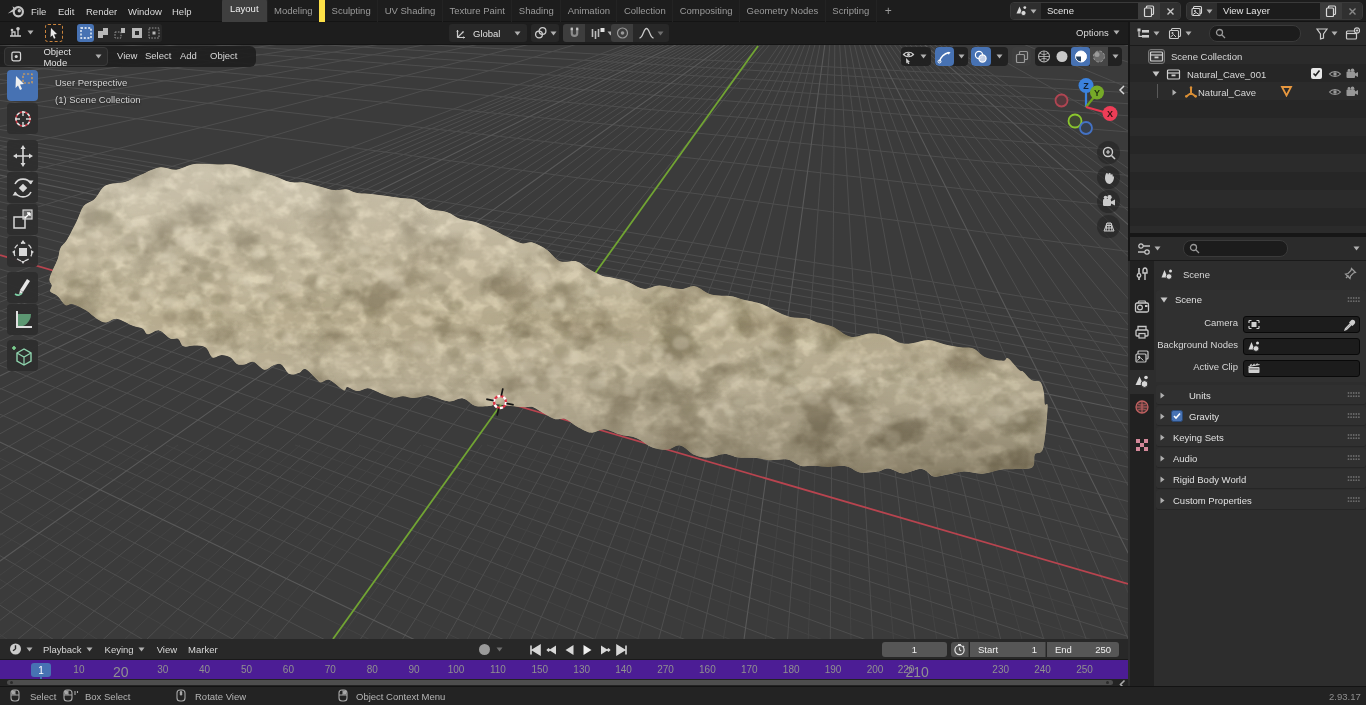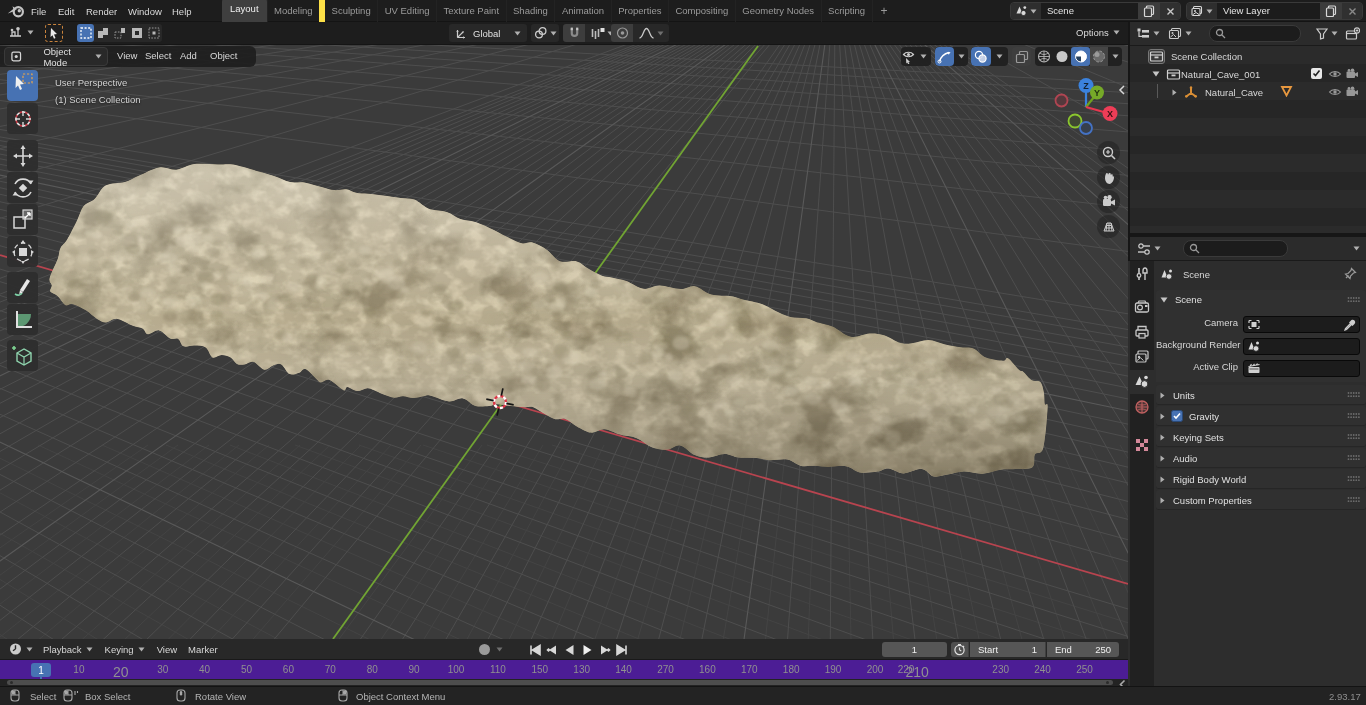--- a/index.html
+++ b/index.html
@@ -17,25 +17,25 @@
       </svg></div>
 <div class="abs txt" style="left:31px;top:6px;color:#dadada">File</div>
 <div class="abs txt" style="left:58px;top:6px;color:#dadada">Edit</div>
 <div class="abs txt" style="left:86px;top:6px;color:#dadada">Render</div>
 <div class="abs txt" style="left:128px;top:6px;color:#dadada">Window</div>
 <div class="abs txt" style="left:172px;top:6px;color:#dadada">Help</div>
 <div class="abs row" style="left:222px;top:0;height:22px">
 <div style="background:#3f3f3f;color:#efefef;padding:5px 8px 22px;border-radius:4px 4px 0 0;height:22px">Layout</div>
 <div style="color:#9b9b9b;padding:5px 6.5px 5px;height:22px;border-left:1px solid #232323">Modeling</div>
 <div style="color:#9b9b9b;padding:5px 6.5px 5px;height:22px;border-left:6px solid #fde047">Sculpting</div>
-<div style="color:#9b9b9b;padding:5px 6.5px 5px;height:22px;border-left:1px solid #232323">UV Editing</div>
+<div style="color:#9b9b9b;padding:5px 6.5px 5px;height:22px;border-left:1px solid #232323">UV Shading</div>
 <div style="color:#9b9b9b;padding:5px 6.5px 5px;height:22px;border-left:1px solid #232323">Texture Paint</div>
 <div style="color:#9b9b9b;padding:5px 6.5px 5px;height:22px;border-left:1px solid #232323">Shading</div>
 <div style="color:#9b9b9b;padding:5px 6.5px 5px;height:22px;border-left:1px solid #232323">Animation</div>
-<div style="color:#9b9b9b;padding:5px 6.5px 5px;height:22px;border-left:1px solid #232323">Properties</div>
+<div style="color:#9b9b9b;padding:5px 6.5px 5px;height:22px;border-left:1px solid #232323">Collection</div>
 <div style="color:#9b9b9b;padding:5px 6.5px 5px;height:22px;border-left:1px solid #232323">Compositing</div>
 <div style="color:#9b9b9b;padding:5px 6.5px 5px;height:22px;border-left:1px solid #232323">Geometry Nodes</div>
 <div style="color:#9b9b9b;padding:5px 6.5px 5px;height:22px;border-left:1px solid #232323">Scripting</div>
 <div style="color:#9b9b9b;padding:4px 8px 5px;border-left:1px solid #232323;font-size:12px">+</div>
 </div>
 <div class="abs row" style="left:1010px;top:2px;width:171px;height:18px;background:#282828;border:1px solid #3a3a3a;border-radius:4px;overflow:hidden">
       <div class="row" style="width:30px;height:100%;background:#2e2e2e;justify-content:center">
         <svg width="13" height="12" viewBox="0 0 13 12" style="">
           <path d="M4.5 1.5 L7.5 8.5 L1.5 8.5 Z" fill="#d8d8d8"></path>
           <circle cx="8.5" cy="8" r="2.6" fill="#d8d8d8" stroke="#1c1c1c" stroke-width="0.8"></circle>
@@ -853,21 +853,21 @@
           <path d="M0.5 0.5 L7.5 0.5 L4 5.5 Z" fill="#c5c5c5"></path>
         </svg>
       </span>
       <span style="display:inline-flex;margin-left:6px">
         <svg width="15" height="13" viewBox="0 0 15 13" style="">
           <rect x="1.5" y="2" width="12" height="9" rx="1" fill="none" stroke="#d0d0d0" stroke-width="1.2"></rect>
           <path d="M1.5 5 L13.5 5" stroke="#d0d0d0" stroke-width="1.2"></path>
           <rect x="5.5" y="6.5" width="4" height="1.8" fill="#d0d0d0"></rect>
         </svg>
       </span>
-      <span style="color:#d8d8d8">Natural_Cave_001</span>
+      <span style="margin-left:6px;color:#d8d8d8">Natural_Cave_001</span>
     </div>
 <div class="abs row" style="left:181px;top:22px">
       <span style="display:inline-flex;width:11px;height:11px;background:#e8e8e8;border-radius:2px;align-items:center;justify-content:center">
         <svg width="9" height="9" viewBox="0 0 9 9" style="">
           <path d="M1.5 4.5 L3.5 6.5 L7.5 1.5" stroke="#222" stroke-width="1.6" fill="none"></path>
         </svg>
       </span>
     </div>
 <div class="abs row" style="left:198px;top:22px">
       <svg width="14" height="12" viewBox="0 0 14 12" style="">
@@ -891,21 +891,21 @@
         </svg>
       </span>
       <span style="display:inline-flex;margin-left:7px">
         <svg width="14" height="13" viewBox="0 0 14 13" style="">
           <path d="M7 7 L7 1.5 M7 7 L2.2 10.5 M7 7 L11.8 10.5" stroke="#d98e35" stroke-width="2" stroke-linecap="round"></path>
           <circle cx="7" cy="1.8" r="1.3" fill="#d98e35"></circle>
           <circle cx="2.4" cy="10.3" r="1.3" fill="#d98e35"></circle>
           <circle cx="11.6" cy="10.3" r="1.3" fill="#d98e35"></circle>
         </svg>
       </span>
-      <span style="margin-left:7px;color:#d8d8d8">Natural_Cave</span>
+      <span style="margin-left:0;color:#d8d8d8">Natural_Cave</span>
     </div>
 <div class="abs row" style="left:150px;top:39px">
       <svg width="13" height="12" viewBox="0 0 13 12" style="">
         <path d="M2 2 L11 2 L6.5 10.5 Z" fill="none" stroke="#e8983f" stroke-width="1.8"></path>
       </svg>
     </div>
 <div class="abs row" style="left:198px;top:40px">
       <svg width="14" height="12" viewBox="0 0 14 12" style="">
         <path d="M1.5 6 C4 2.8 10 2.8 12.5 6 C10 9.2 4 9.2 1.5 6 Z" fill="none" stroke="#989898" stroke-width="1.2"></path>
         <circle cx="7" cy="6" r="1.7" fill="#989898"></circle>
@@ -1042,21 +1042,21 @@
       <path d="M2 2.5 L4.5 2.5 M2 2.5 L2 5 M12 2.5 L9.5 2.5 M12 2.5 L12 5 M2 10.5 L4.5 10.5 M2 10.5 L2 8 M12 10.5 L9.5 10.5 M12 10.5 L12 8" stroke="#d0d0d0" stroke-width="1.2"></path>
       <rect x="4.5" y="4" width="5" height="5" fill="#d0d0d0"></rect>
     </svg>
     <span style="margin-left:auto;display:inline-flex">
       <svg width="13" height="13" viewBox="0 0 13 13" style="">
         <path d="M8 5 L2.5 10.5 L2 12 L3.5 11.5 L9 6" stroke="#ccc" stroke-width="1.3" fill="none"></path>
         <path d="M7.5 3 C8.5 1.5 10.5 1.5 11.5 2.5 C12.5 3.5 12.5 5.5 11 6.5 L9.5 8 L6 4.5 Z" fill="#ccc"></path>
       </svg>
     </span>
   </div>
-<div class="abs txt" style="left:1156px;top:339px;width:82px;text-align:right;color:#d8d8d8">Background Render</div>
+<div class="abs txt" style="left:1156px;top:339px;width:82px;text-align:right;color:#d8d8d8">Background Nodes</div>
 <div class="abs row" style="left:1243px;top:337.5px;width:117px;height:17px;background:#1c1c1c;border:1px solid #090909;border-radius:3px;padding:0 3px">
     <svg width="14" height="13" viewBox="0 0 14 13" style="">
       <path d="M4.5 2 L7.5 9.5 L1.5 9.5 Z" fill="#d8d8d8"></path>
       <circle cx="9" cy="8.5" r="2.8" fill="#d8d8d8" stroke="#2d2d2d" stroke-width="0.8"></circle>
       <circle cx="10.5" cy="3" r="1.5" fill="#d8d8d8"></circle>
     </svg>
   </div>
 <div class="abs txt" style="left:1156px;top:361px;width:82px;text-align:right;color:#d8d8d8">Active Clip</div>
 <div class="abs row" style="left:1243px;top:359.5px;width:117px;height:17px;background:#1c1c1c;border:1px solid #090909;border-radius:3px;padding:0 3px">
     <svg width="14" height="13" viewBox="0 0 14 13" style="">
@@ -1065,21 +1065,21 @@
       <path d="M2.5 7 L11.5 7" stroke="#303030" stroke-width="0.8"></path>
     </svg>
   </div>
 <div class="abs" style="left:1156px;top:385px;width:210px;height:20px;background:#303030;border-radius:3px;border-bottom:1px solid #262626"></div>
 <div class="abs row" style="left:1160px;top:388px;height:14px">
     <span style="display:inline-flex">
       <svg width="5" height="7" viewBox="0 0 5 7">
         <path d="M0.5 0.5 L4.5 3.5 L0.5 6.5 Z" fill="#b0b0b0"></path>
       </svg>
     </span>
-    <span style="margin-left:8px;color:#e0e0e0">Units</span>
+    <span style="margin-left:24px;color:#e0e0e0">Units</span>
   </div>
 <svg class="abs" width="14" height="8" viewBox="0 0 14 8" style="left:1347px;top:391px">
     <circle cx="1.5" cy="2.0" r="0.9" fill="#6a6a6a"></circle>
     <circle cx="4.1" cy="2.0" r="0.9" fill="#6a6a6a"></circle>
     <circle cx="6.7" cy="2.0" r="0.9" fill="#6a6a6a"></circle>
     <circle cx="9.3" cy="2.0" r="0.9" fill="#6a6a6a"></circle>
     <circle cx="11.9" cy="2.0" r="0.9" fill="#6a6a6a"></circle>
     <circle cx="1.5" cy="5.2" r="0.9" fill="#6a6a6a"></circle>
     <circle cx="4.1" cy="5.2" r="0.9" fill="#6a6a6a"></circle>
     <circle cx="6.7" cy="5.2" r="0.9" fill="#6a6a6a"></circle>

